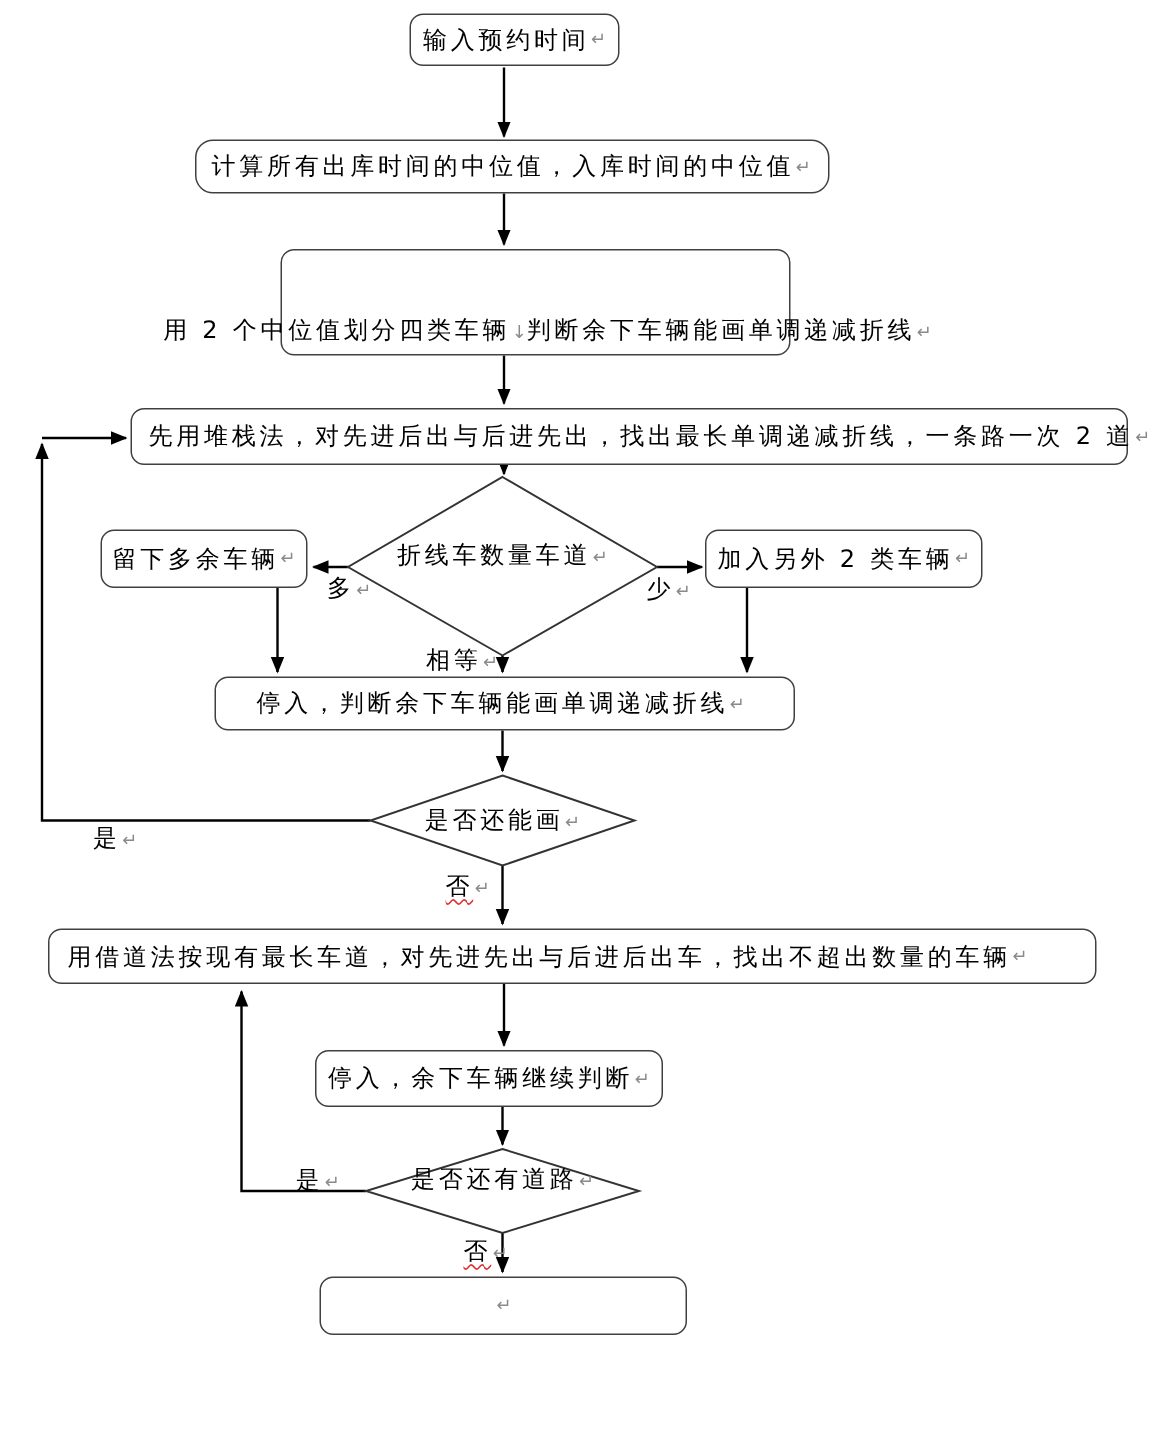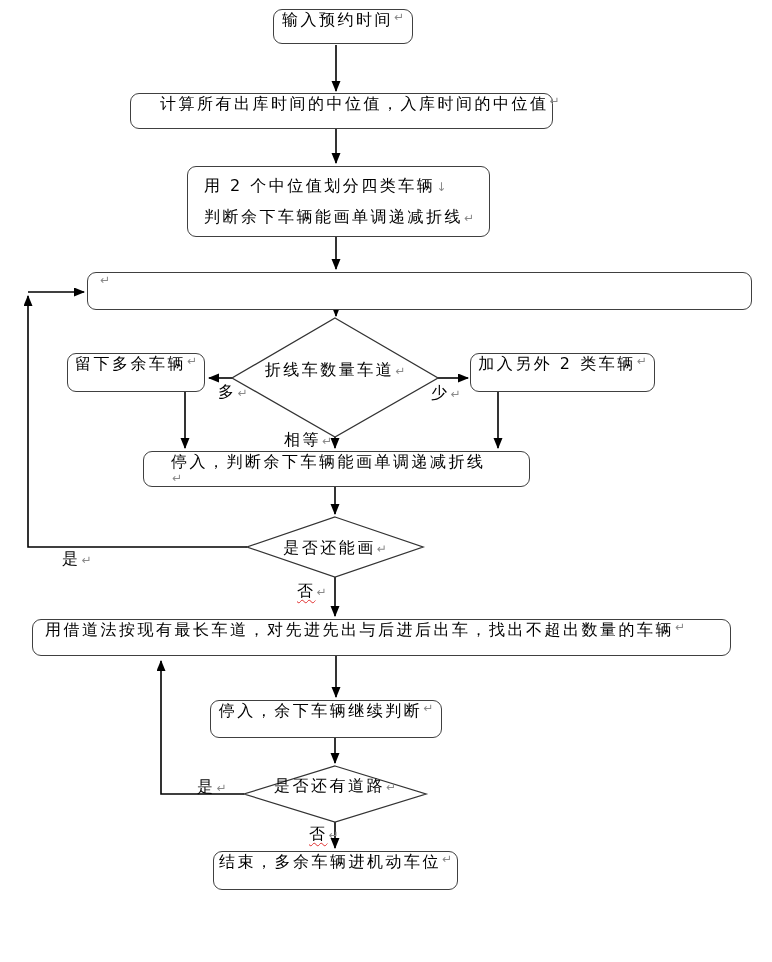--- a/index.html
+++ b/index.html
@@ -5,45 +5,45 @@
   html,body{margin:0;padding:0;background:#ffffff;}
   #canvas{
     position:relative;width:772px;height:962px;background:#ffffff;
     font-family:"DejaVu Sans",sans-serif;color:#000;
     font-size:16px;letter-spacing:2.5px;line-height:1.2;
   }
   #connectors{position:absolute;left:0;top:0;width:772px;height:962px;}
   .node{
     position:absolute;box-sizing:border-box;
     border:1.5px solid #404040;border-radius:9px;background:#ffffff;
-    display:flex;align-items:flex-start;white-space:nowrap;overflow:visible;
+    display:flex;align-items:center;white-space:nowrap;overflow:visible;
   }
   .node.center{justify-content:center;}
   .mark{color:#8a8a8a;font-size:12px;letter-spacing:0;margin-left:1px;}
   .dtext{position:absolute;text-align:center;white-space:nowrap;}
   .elabel{position:absolute;white-space:nowrap;}
   .wavy-green{
     text-decoration:underline;text-decoration-style:wavy;
     text-decoration-color:#2e8b2e;text-decoration-thickness:1px;
     text-underline-offset:3px;text-decoration-skip-ink:none;
   }
   .wavy-red{
     text-decoration:underline;text-decoration-style:wavy;
     text-decoration-color:#e03030;text-decoration-thickness:1px;
     text-underline-offset:3px;text-decoration-skip-ink:none;
   }
   
   .n-start{left:273px;top:9px;width:140px;height:35px;}
-  .n-calc{left:130px;top:93px;width:423px;height:36px;padding-left:29px;}
-  .n-divide{left:187px;top:166px;width:303px;height:71px;padding-left:16px;
-            flex-direction:column;align-items:flex-start;justify-content:center;line-height:30px;}
+  .n-calc{left:130px;top:93px;width:423px;height:36px;padding-left:10px;border-radius:12px;}
+  .n-divide{left:187px;top:166px;width:340px;height:71px;padding-left:16px;
+            flex-direction:row;align-items:flex-end;justify-content:center;line-height:30px;}
   .n-stack{left:87px;top:272px;width:665px;height:38px;padding-left:11px;}
   .n-keep{left:67px;top:353px;width:138px;height:39px;}
   .n-add{left:470px;top:353px;width:185px;height:39px;}
-  .n-parkjudge{left:143px;top:451px;width:387px;height:36px;padding-left:27px;flex-direction:column;}
+  .n-parkjudge{left:143px;top:451px;width:387px;height:36px;padding-left:27px;}
   .n-borrow{left:32px;top:619px;width:699px;height:37px;padding-left:12px;}
   .n-parkcont{left:210px;top:700px;width:232px;height:38px;}
   .n-end{left:213px;top:851px;width:245px;height:39px;}
   
   .d1text{left:235px;top:355px;width:200px;line-height:30px;}
   .d2text{left:255px;top:538px;width:160px;font-family:Liberation Serif, serif;}
   .d3text{left:245px;top:776px;width:180px;}
   
   .l-more{left:218px;top:382px;}
   .l-less{left:431px;top:383px;}
@@ -103,20 +103,21 @@
     <span>计算所有出库时间的中位值，入库时间的中位值</span>
       <span class="mark">↵</span>
   </div>
 
   <div class="node n-divide">
     <div><span>用 2 个中位值划分四类车辆</span><span class="mark">↓</span></div>
     <div><span>判断余下车辆能画单调递减折线</span><span class="mark">↵</span></div>
   </div>
 
   <div class="node n-stack">
+    <span>先用堆栈法，对先进后出与后进先出，找出最长单调递减折线，一条路一次 2 道</span>
       <span class="mark">↵</span>
   </div>
 
   <div class="node center n-keep">
     <span>留下多余车辆</span>
       <span class="mark">↵</span>
   </div>
 
   <div class="node center n-add">
     <span>加入另外 2 类车辆</span>
@@ -132,21 +133,20 @@
     <span>用借道法按现有最长车道，对先进先出与后进后出车，找出不超出数量的车辆</span>
       <span class="mark">↵</span>
   </div>
 
   <div class="node center n-parkcont">
     <span>停入，余下车辆继续判断</span>
       <span class="mark">↵</span>
   </div>
 
   <div class="node center n-end">
-    <span>结束，多余车辆进机动车位</span>
       <span class="mark">↵</span>
   </div>
 
   <div class="dtext d1text">
     <div><span>折线车数量车道</span><span class="mark">↵</span></div>
   </div>
 
   <div class="dtext d2text">
     <span>是否还能画</span><span class="mark">↵</span>
   </div>

